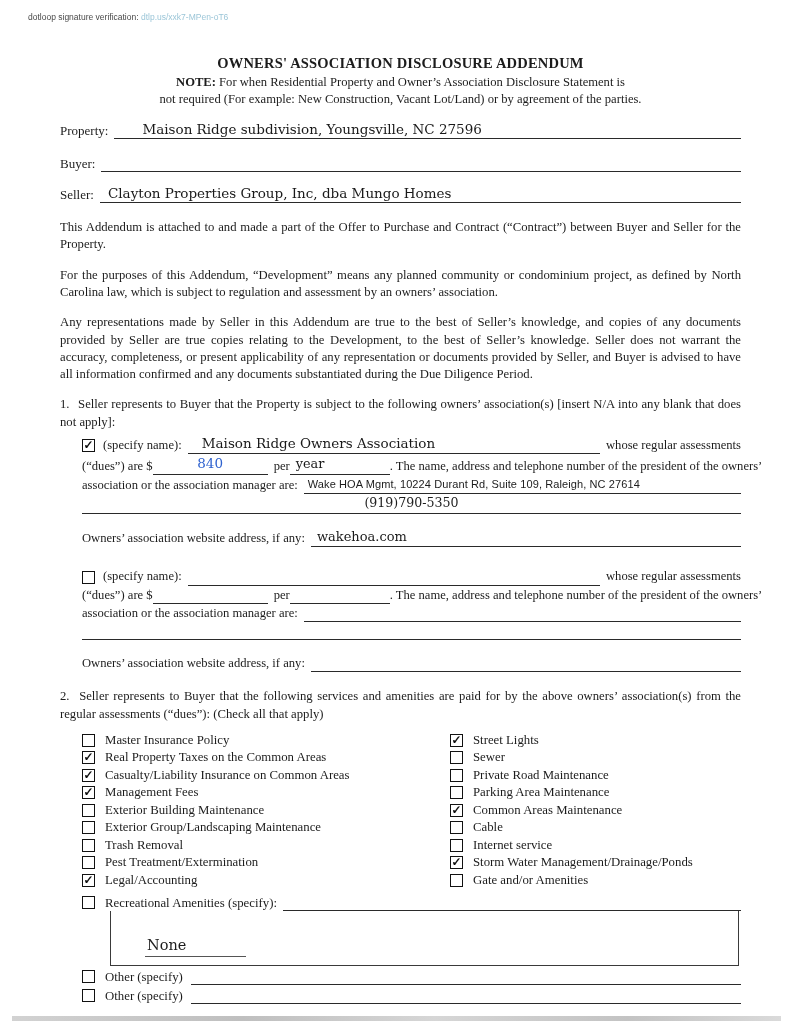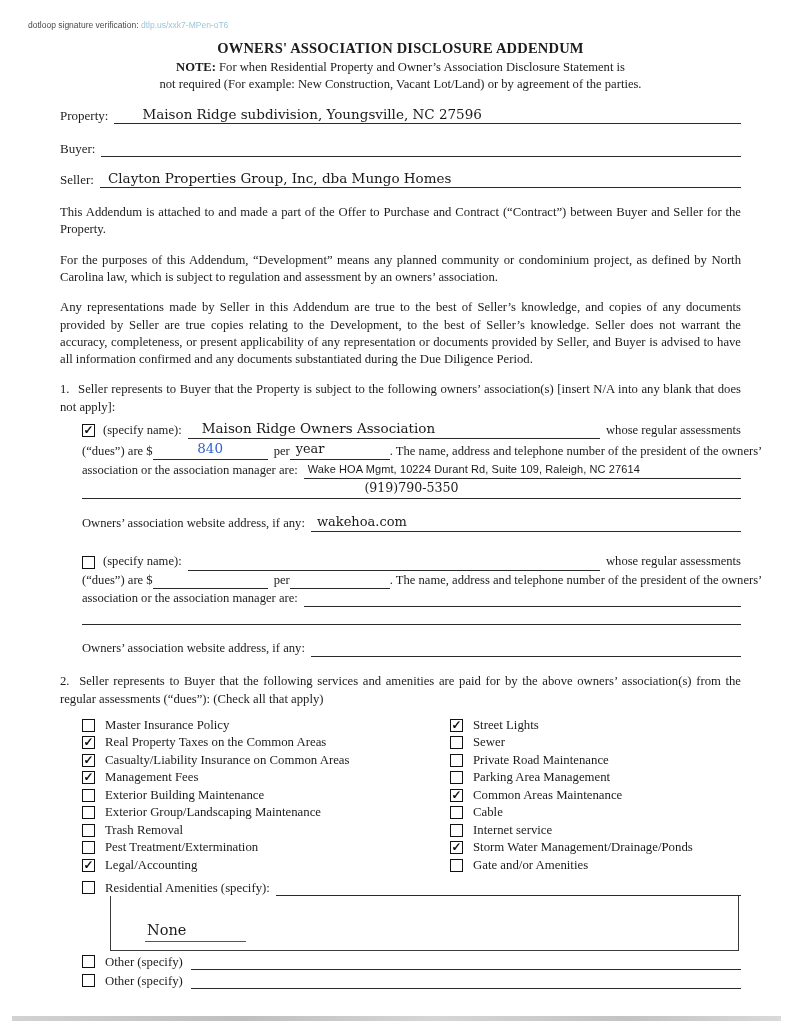--- a/index.html
+++ b/index.html
@@ -2,24 +2,24 @@
 <html><head>
 <meta charset="utf-8">
 <style>
   * { margin:0; padding:0; box-sizing:border-box; }
   html,body { background:#ffffff; }
   body {
     width:791px; height:1024px; position:relative; overflow:hidden;
     font-family:"Liberation Serif", serif; color:#1c1c1c;
     -webkit-font-smoothing:antialiased;
   }
-  .page { position:absolute; inset:0; padding:12px 50px 0 60px; }
-
-  
-  .verify { position:absolute; top:20px; left:28px; font-family:"Liberation Sans",sans-serif;
+  .page { position:absolute; inset:0; padding:12px 50px 0 60px;margin-top:15px; }
+
+  
+  .verify { position:absolute; top:12px; left:28px; font-family:"Liberation Sans",sans-serif;
             font-size:8.5px; color:#4a4a4a; }
   .verify a { color:#9cc6d8; text-decoration:none; }
 
   
   .title { text-align:center; font-weight:bold; font-size:14.5px; margin-top:28px; letter-spacing:.2px; }
   .note  { text-align:center; font-size:12.6px; margin-top:2px; line-height:1.32; }
   .note b { font-weight:bold; }
 
   
   .party-row { display:flex; align-items:flex-end; font-size:13px; }
@@ -249,21 +249,21 @@
       <div class="chk-row">
           <span class="cb"></span>
           <span class="chk-label">Sewer</span>
         </div>
       <div class="chk-row">
           <span class="cb"></span>
           <span class="chk-label">Private Road Maintenance</span>
         </div>
       <div class="chk-row">
           <span class="cb"></span>
-          <span class="chk-label">Parking Area Management</span>
+          <span class="chk-label">Parking Area Maintenance</span>
         </div>
       <div class="chk-row">
           <span class="cb">✓</span>
           <span class="chk-label">Common Areas Maintenance</span>
         </div>
       <div class="chk-row">
           <span class="cb"></span>
           <span class="chk-label">Cable</span>
         </div>
       <div class="chk-row">
@@ -276,21 +276,21 @@
         </div>
       <div class="chk-row">
           <span class="cb"></span>
           <span class="chk-label">Gate and/or Amenities</span>
         </div>
     </div>
   </div>
 
   <div class="amen-row" style="margin-top:4px">
     <span class="cb"></span>
-    <span>Residential Amenities (specify):</span>
+    <span>Recreational Amenities (specify):</span>
     <span class="uline" style="margin-left:6px"></span>
   </div>
   <div class="amen-box">
     <span class="none-fill">None</span>
   </div>
 
   <div class="amen-row other-row">
     <span class="cb"></span>
     <span>Other (specify)</span>
     <span class="uline" style="margin-left:8px"></span>

